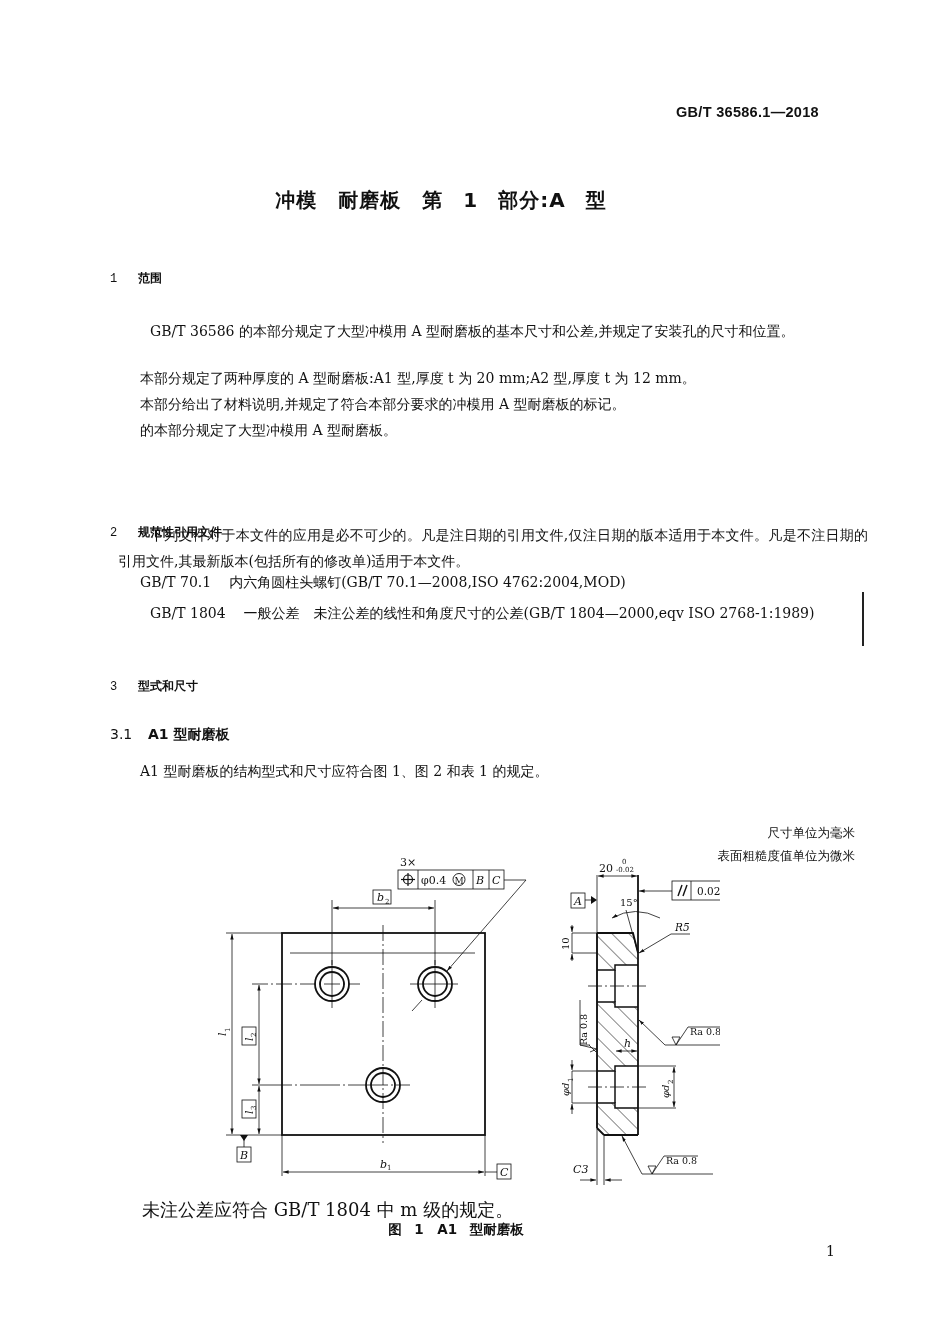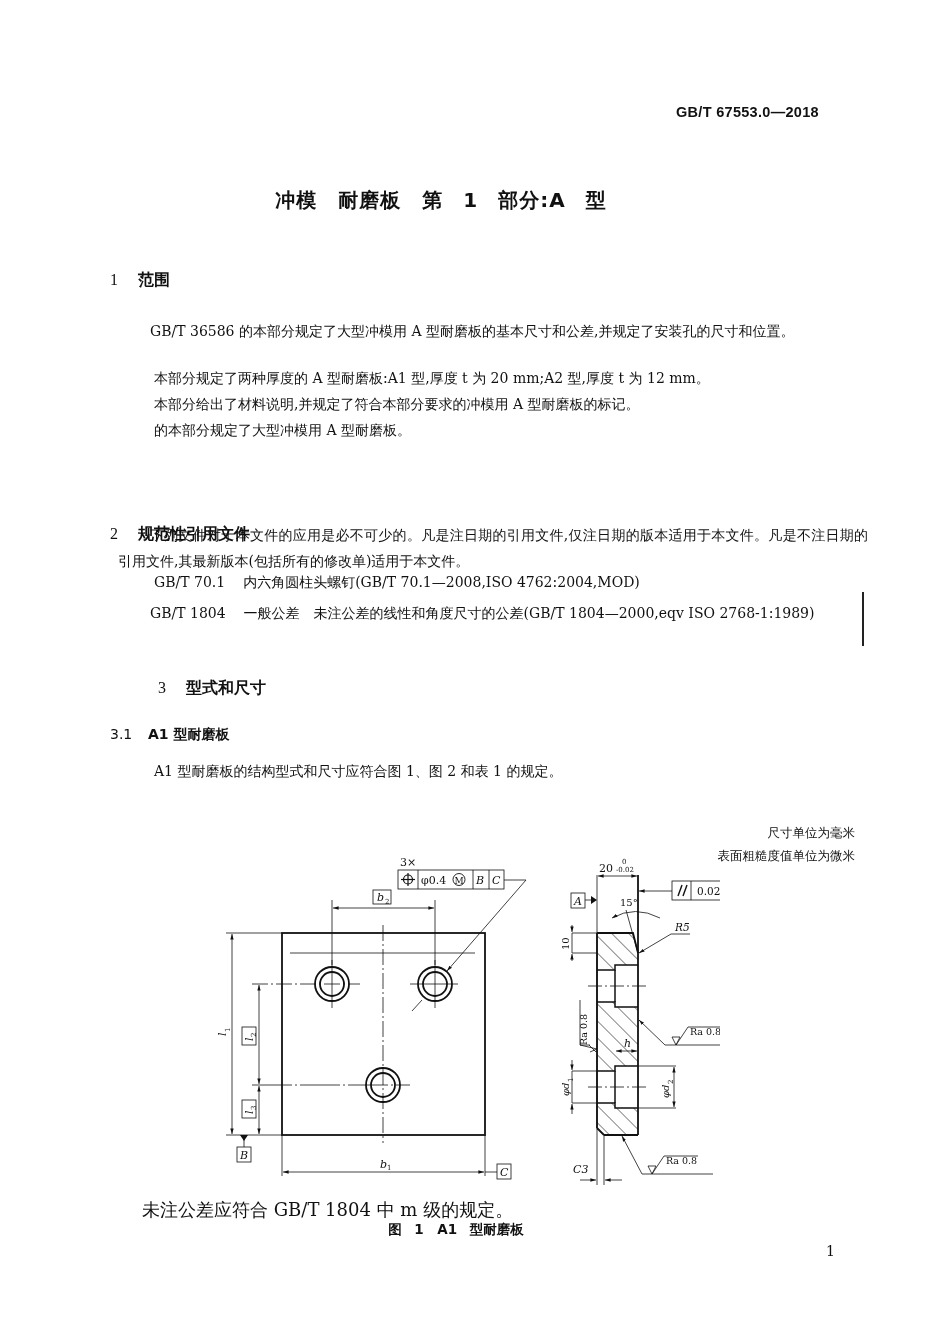--- a/index.html
+++ b/index.html
@@ -3,40 +3,40 @@
 <meta charset="utf-8">
 <style>
   html, body { margin: 0; padding: 0; background: #ffffff; }
   body { width: 950px; height: 1335px; position: relative; overflow: hidden;
          font-family: "DejaVu Serif", "Liberation Serif", serif; color: #111; }
   .abs { position: absolute; }
   .std-code { left: 676px; top: 104px; font-family: "Liberation Sans", "DejaVu Sans", sans-serif;
               font-weight: bold; font-size: 14.5px; letter-spacing: 0.3px; }
   .title { left: 0; width: 882px; top: 187px; text-align: center;
            font-family: "DejaVu Sans", "Liberation Sans", sans-serif; font-weight: bold; font-size: 20px; letter-spacing: 1px; word-spacing: 12px; }
-  .h1 { left: 110px; font-family: Liberation Serif, serif; font-weight: bold; font-size: 16px; }
+  .h1 { left: 110px; font-family: Liberation Mono, monospace; font-weight: bold; font-size: 12px; }
   .h1 .num { display: inline-block; width: 28px; font-weight: normal; }
   .h2 { left: 110px; font-family: "DejaVu Sans", sans-serif; font-weight: bold; font-size: 14px; }
   .h2 .num { display: inline-block; width: 38px; font-weight: normal; }
   .para { left: 110px; width: 750px; font-size: 14px; line-height: 26px; text-align: justify; }
   .para.indent { text-indent: 32px; margin-left: 8px; }
-  .line { left: 154px; font-size: 14px; white-space: nowrap; }
+  .line { left: 140px; font-size: 14px; white-space: nowrap; }
   .right { right: 95px; text-align: right; font-size: 12.5px; font-family: "DejaVu Sans", sans-serif; margin-top: 35px; }
   .note { left: 142px; top: 1198px; font-size: 18px; }
   .fig-caption { left: 0; width: 912px; top: 1221px; text-align: center; font-family: "DejaVu Sans", sans-serif;
                  font-weight: bold; font-size: 13.5px; word-spacing: 8px; }
   .page-num { left: 826px; top: 1243px; font-size: 14px; }
   .change-bar { left: 862px; top: 592px; width: 1.5px; height: 54px; background: #222; }
   .drawing { left: 200px; top: 840px; }
   svg text { font-family: "DejaVu Serif", serif; }
 </style>
 </head>
 <body>
 
-<div class="abs std-code">GB/T 67553.0—2018</div>
+<div class="abs std-code">GB/T 36586.1—2018</div>
 
 <div class="abs title">冲模　耐磨板　第 1 部分:A 型</div>
 
 <div class="abs h1" style="top:270px;">
   <span class="num">1</span><span>范围</span>
 </div>
 <div class="abs para indent" style="top:318px;">GB/T 36586 的本部分规定了大型冲模用 A 型耐磨板的基本尺寸和公差,并规定了安装孔的尺寸和位置。</div>
 <div class="abs line" style="top:370px;">本部分规定了两种厚度的 A 型耐磨板:A1 型,厚度 t 为 20 mm;A2 型,厚度 t 为 12 mm。</div>
 <div class="abs line" style="top:396px;">本部分给出了材料说明,并规定了符合本部分要求的冲模用 A 型耐磨板的标记。</div>
 <div class="abs line" style="top:422px;">的本部分规定了大型冲模用 A 型耐磨板。</div>
@@ -46,21 +46,21 @@
 </div>
 <div class="abs para indent" style="top:522px;">下列文件对于本文件的应用是必不可少的。凡是注日期的引用文件,仅注日期的版本适用于本文件。凡是不注日期的引用文件,其最新版本(包括所有的修改单)适用于本文件。</div>
 <div class="abs line" style="top:574px;">
   <span>GB/T 70.1</span><span style="display:inline-block;width:18px;"></span><span>内六角圆柱头螺钉(GB/T 70.1—2008,ISO 4762:2004,MOD)</span>
 </div>
 <div class="abs para indent" style="top:600px;">
   <span>GB/T 1804</span><span style="display:inline-block;width:18px;"></span><span>一般公差　未注公差的线性和角度尺寸的公差(GB/T 1804—2000,eqv ISO 2768-1:1989)</span>
 </div>
 <div class="abs change-bar"></div>
 
-<div class="abs h1" style="top:678px;margin-left:48px;">
+<div class="abs h1" style="top:678px;">
   <span class="num">3</span><span>型式和尺寸</span>
 </div>
 <div class="abs h2" style="top:726px;">
   <span class="num">3.1</span><span>A1 型耐磨板</span>
 </div>
 <div class="abs line" style="top:763px;">A1 型耐磨板的结构型式和尺寸应符合图 1、图 2 和表 1 的规定。</div>
 
 <div class="abs right" style="top:790px;">尺寸单位为毫米</div>
 <div class="abs right" style="top:813px;">表面粗糙度值单位为微米</div>
 

